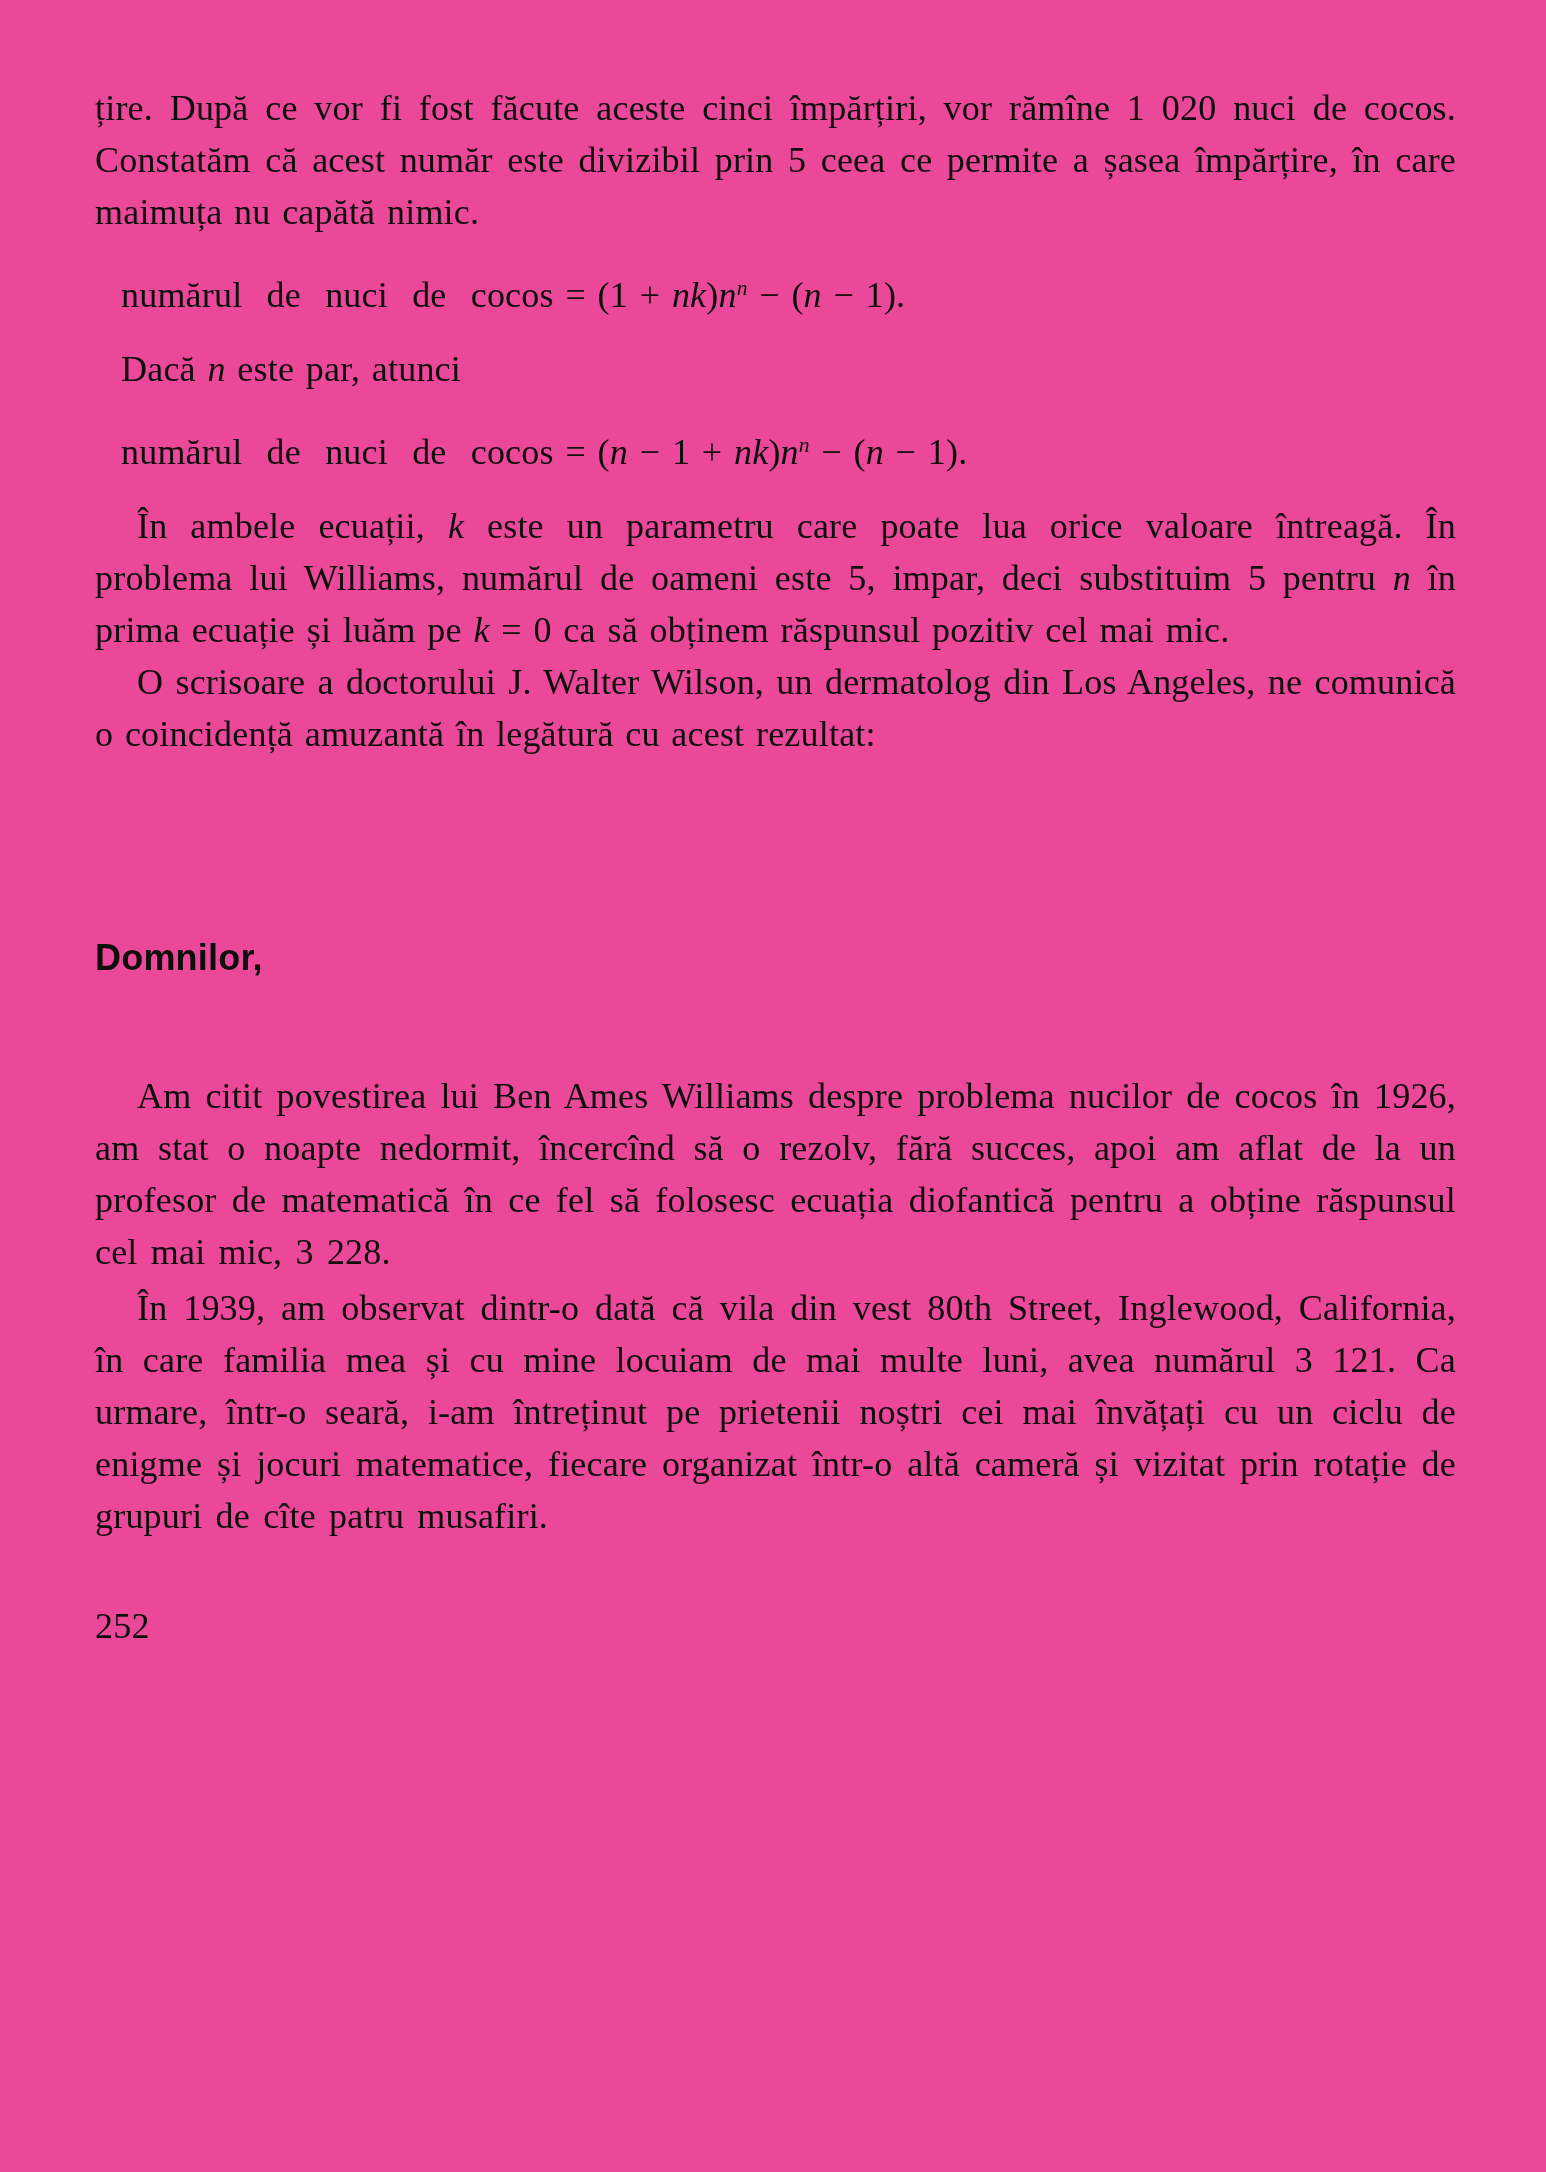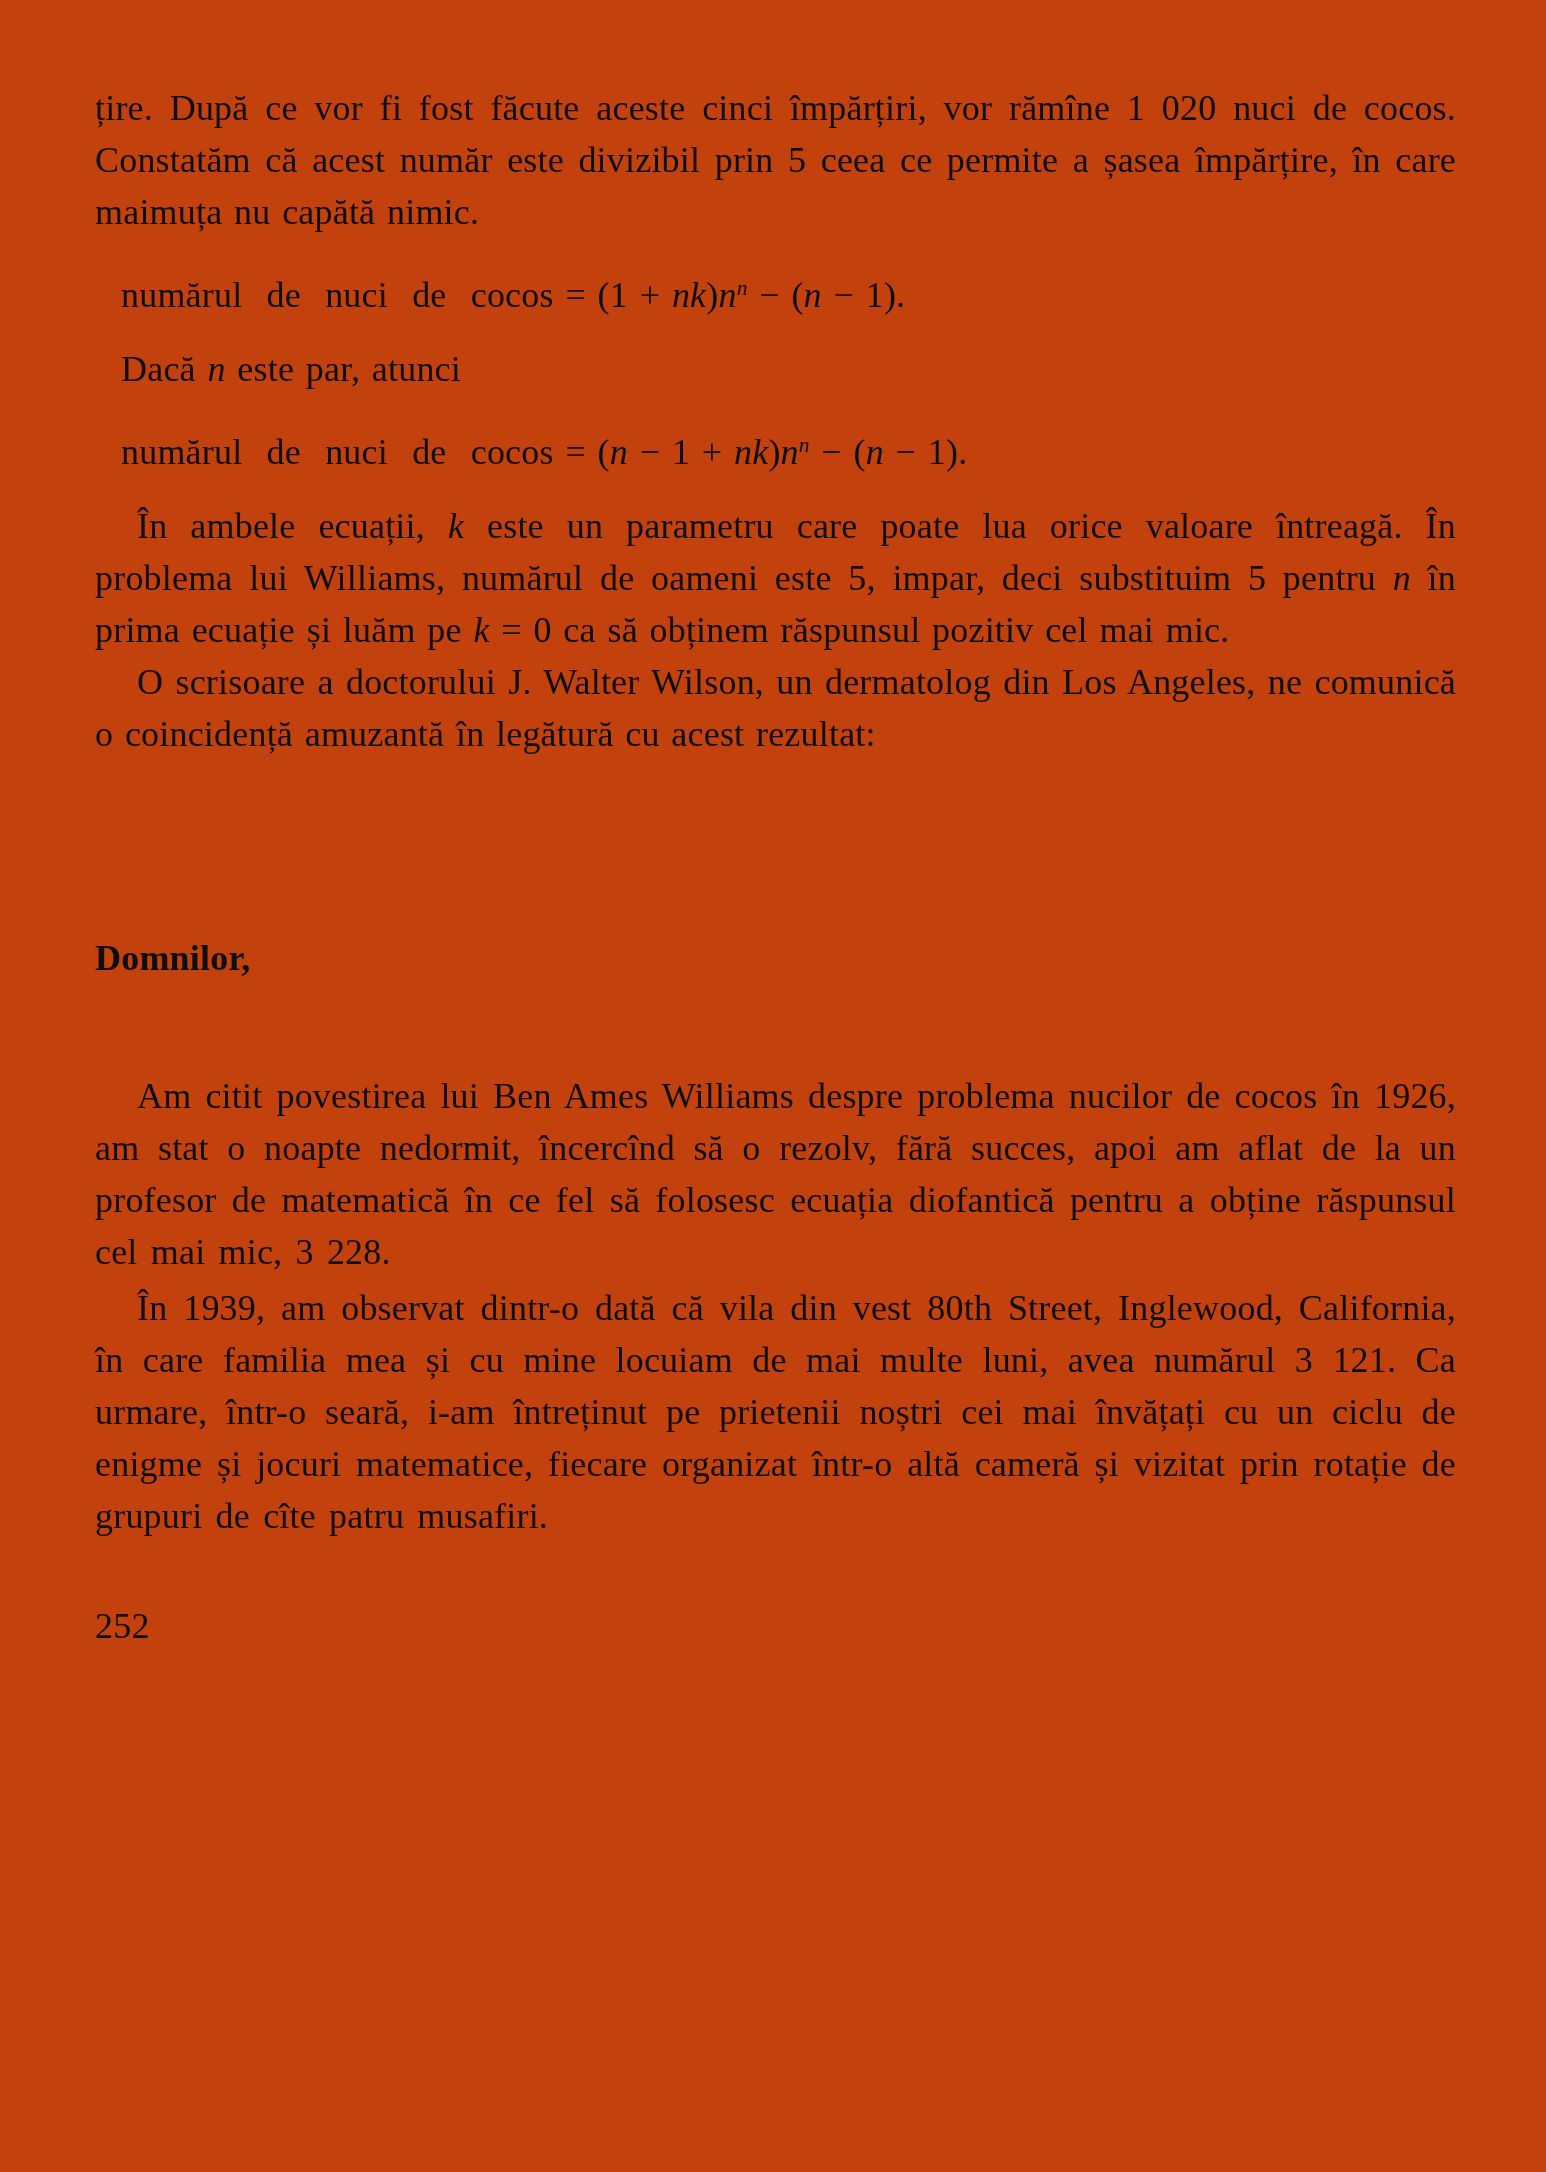--- a/index.html
+++ b/index.html
@@ -12,21 +12,21 @@
     height: 2172px;
     overflow: hidden;
     color: #0e0e0e;
     font-family: "Liberation Serif", "DejaVu Serif", serif;
   }
   .page {
     box-sizing: border-box;
     width: 1546px;
     height: 2172px;
     padding: 82px 90px 0 95px;
-    background: #c2410c;
+    background: #ec4899;
   }
   .page p {
     margin: 0;
     font-size: 36px;
     line-height: 52px;
     text-align: justify;
     letter-spacing: 0.2px;
     word-spacing: 2.5px;
   }
   .indent { text-indent: 42px; }
@@ -45,21 +45,21 @@
   .run-r { font-style: normal; }
   .run-i { font-style: italic; }
   .run-sup {
     font-style: italic;
     font-size: 60%;
     vertical-align: 0.55em;
     letter-spacing: 0;
   }
   .salutation {
     margin: 172px 0 0 0 !important;
-    font-family: Liberation Serif, serif;
+    font-family: Liberation Sans, sans-serif;
     font-weight: bold;
     font-size: 37px;
     line-height: 44px;
     text-align: center;
     letter-spacing: 0.5px;
   }
   .letter { margin-top: 86px; }
   .letter p {
     font-style: italic;
     word-spacing: 4px;

